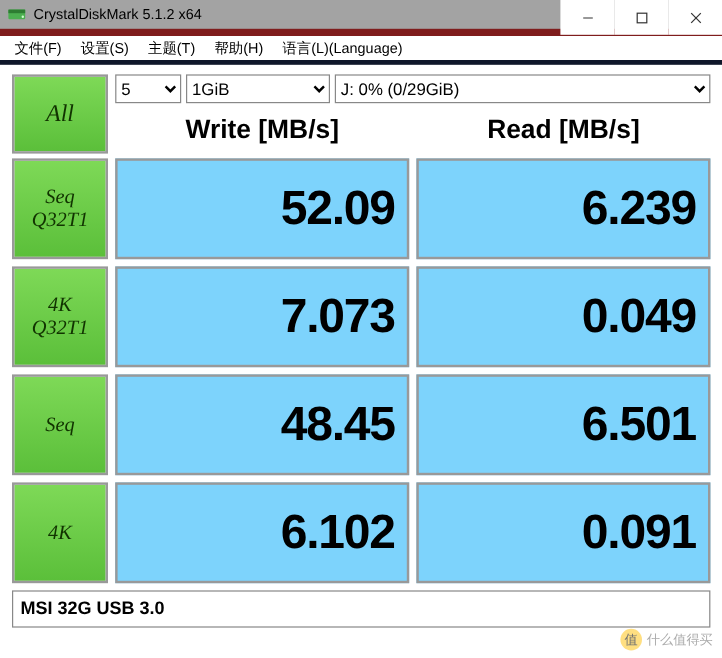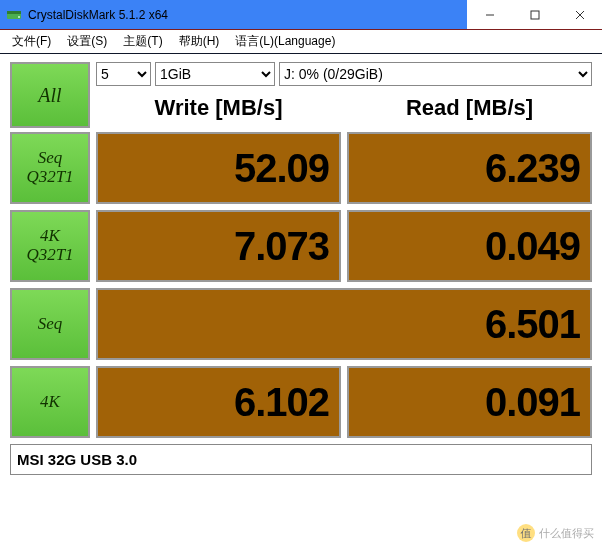--- a/index.html
+++ b/index.html
@@ -5,22 +5,22 @@
   * { box-sizing: border-box; margin: 0; padding: 0; }
   body {
     font-family: "Segoe UI", "Microsoft YaHei", sans-serif;
     background: #fff;
     width: 602px;
     height: 548px;
     overflow: hidden;
   }
   .titlebar {
     height: 30px;
-    background: #3b82f6;
-    border-bottom: 1px solid #7f1d1d;
+    background: #a3a3a3;
+    border-bottom: 6px solid #7f1d1d;
     display: flex;
     align-items: center;
     padding-left: 6px;
     position: relative;
   }
   .title-icon {
     width: 16px; height: 16px;
     margin-right: 6px;
     display: inline-flex;
     align-items: center;
@@ -43,21 +43,21 @@
     color: #333;
     background: #fff;
   }
   .win-btn.close { font-size: 14px; }
   .menubar {
     height: 24px;
     display: flex;
     align-items: center;
     padding-left: 6px;
     gap: 4px;
-    border-bottom: 1px solid #0f172a;
+    border-bottom: 4px solid #0f172a;
     font-size: 12px;
   }
   .menu-item { padding: 2px 6px; }
   .content {
     padding: 8px 10px 6px 10px;
   }
   .top-row {
     display: flex;
     align-items: stretch;
     gap: 6px;
@@ -104,40 +104,40 @@
   .hdr {
     flex: 1;
     text-align: center;
     font-size: 22px;
     font-weight: bold;
   }
   .row {
     display: flex;
     gap: 6px;
     margin-bottom: 6px;
-    height: 72px;
+    height: 84px;
   }
   .test-btn {
     width: 80px;
     border: 2px solid #999;
     background: linear-gradient(#7ed957, #5bbf3a);
     display: flex;
     align-items: center;
     justify-content: center;
     text-align: center;
     font-size: 17px;
     color: #113300;
     font-style: italic;
     font-family: Georgia, serif;
     line-height: 1.1;
   }
   .value-box {
     flex: 1;
     border: 2px solid #999;
-    background: #a16207;
+    background: #7dd3fc;
     display: flex;
     align-items: center;
     justify-content: flex-end;
     padding-right: 10px;
     font-size: 40px;
     font-weight: bold;
     font-family: Arial, sans-serif;
     letter-spacing: -1px;
   }
   .footer {
@@ -247,20 +247,21 @@
 
   <div class="row">
     <div class="test-btn" style="white-space:pre">4K
 Q32T1</div>
     <div class="value-box">7.073</div>
     <div class="value-box">0.049</div>
   </div>
 
   <div class="row">
     <div class="test-btn">Seq</div>
+    <div class="value-box">48.45</div>
     <div class="value-box">6.501</div>
   </div>
 
   <div class="row">
     <div class="test-btn">4K</div>
     <div class="value-box">6.102</div>
     <div class="value-box">0.091</div>
   </div>
 
   <div class="footer">

